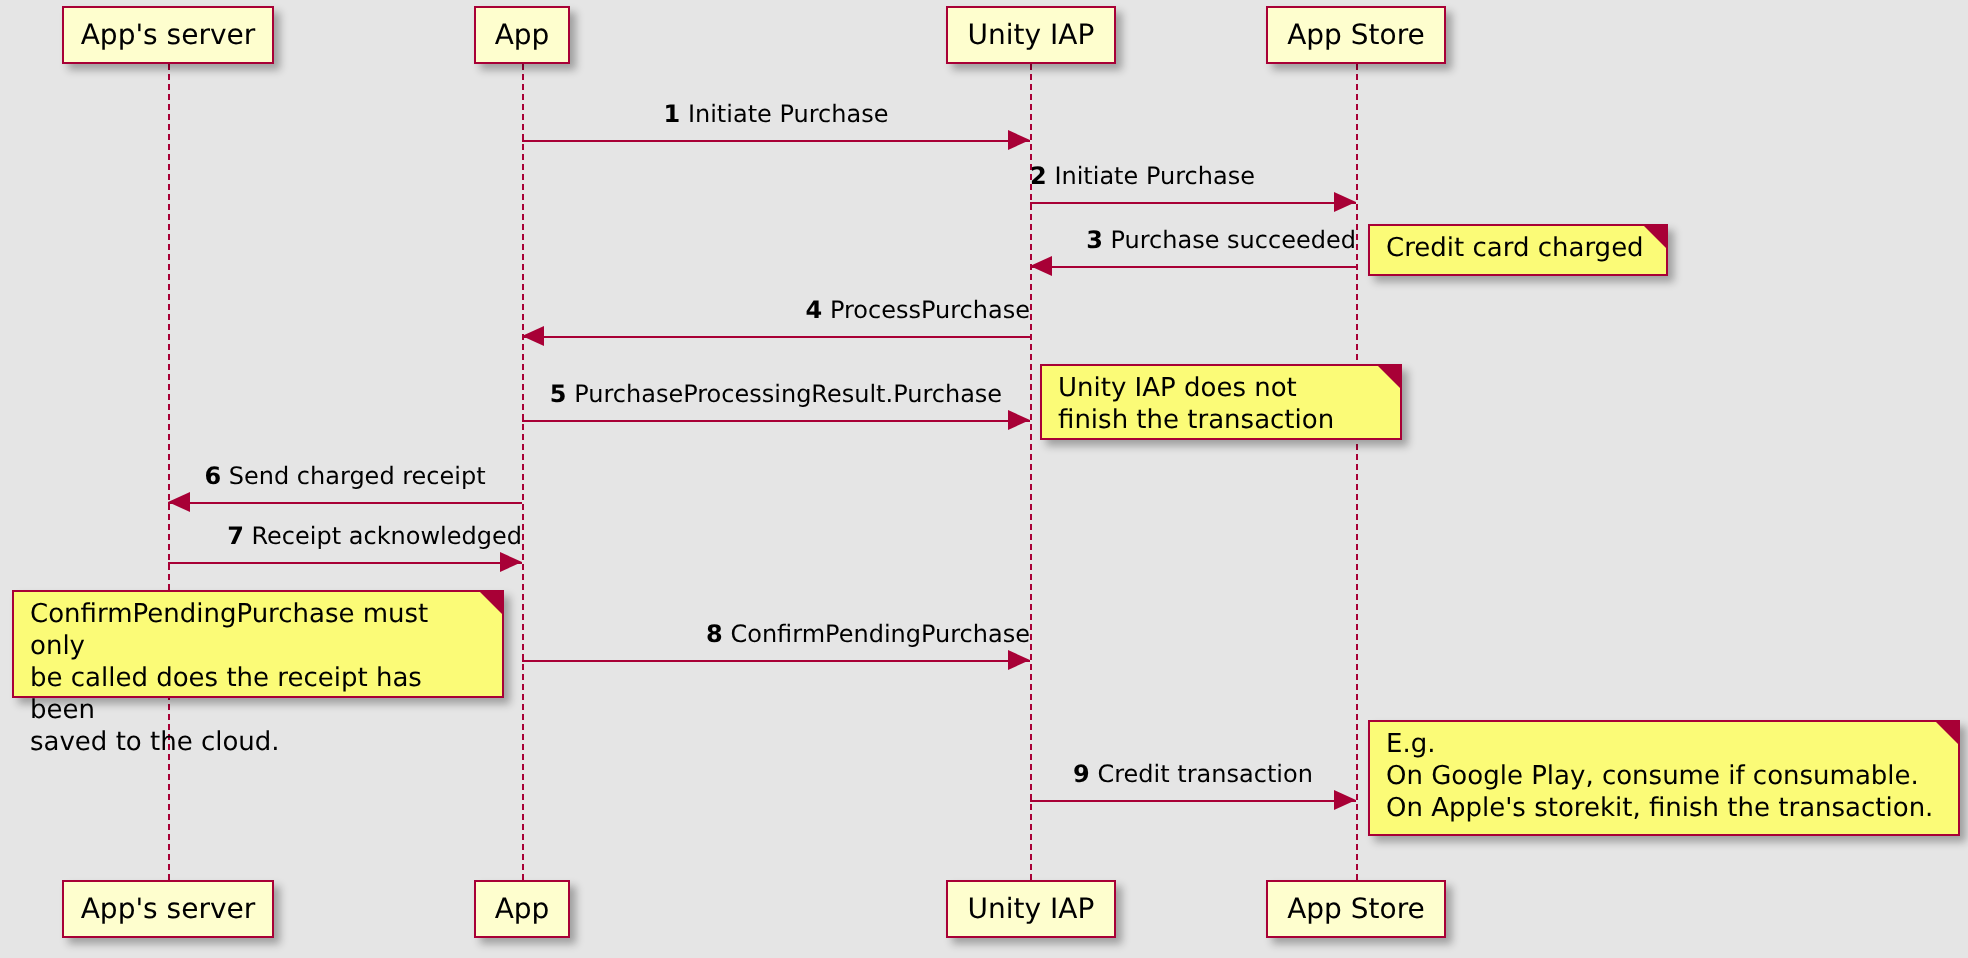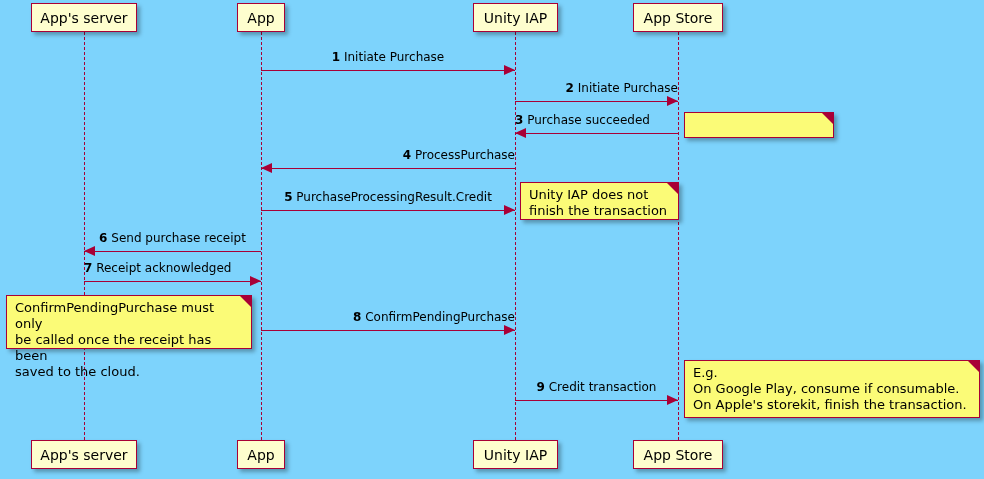--- a/index.html
+++ b/index.html
@@ -4,21 +4,21 @@
 <style>
   html, body {
     margin: 0;
     padding: 0;
     background: #ffffff;
   }
   #diagram {
     position: relative;
     width: 984px;
     height: 479px;
-    background: #7dd3fc;
+    background: #e5e5e5;
     font-family: "DejaVu Sans", sans-serif;
     overflow: hidden;
   }
 
   
   .lifeline {
     position: absolute;
     width: 0;
     border-left: 1px dashed #A80036;
     z-index: 1;
@@ -154,77 +154,78 @@
     </div>
   <div id="messages-layer">
       <div class="message" style="left: 261px; top: 70px; width: 254px;">
         <div class="msg-line" style="width: 254px;"></div>
         <div class="arrowhead right" style="left: 243px;"></div>
         <div class="msg-label" style="left: 0px; width: 254px; text-align: center;"><span class="seq">1</span> <span>Initiate Purchase</span></div>
       </div>
       <div class="message" style="left: 515px; top: 101px; width: 163px;">
         <div class="msg-line" style="width: 163px;"></div>
         <div class="arrowhead right" style="left: 152px;"></div>
-        <div class="msg-label" style="left: 0px; width: 163px; text-align: right;"><span class="seq">2</span> <span>Initiate Purchase</span></div>
+        <div class="msg-label" style="left: 0px; width: 163px; text-align: left;"><span class="seq">2</span> <span>Initiate Purchase</span></div>
       </div>
       <div class="message" style="left: 515px; top: 133px; width: 163px;">
         <div class="msg-line" style="width: 163px;"></div>
         <div class="arrowhead left" style="left: 0px;"></div>
-        <div class="msg-label" style="left: 0px; width: 163px; text-align: left;"><span class="seq">3</span> <span>Purchase succeeded</span></div>
+        <div class="msg-label" style="left: 0px; width: 163px; text-align: right;"><span class="seq">3</span> <span>Purchase succeeded</span></div>
       </div>
       <div class="message" style="left: 261px; top: 168px; width: 254px;">
         <div class="msg-line" style="width: 254px;"></div>
         <div class="arrowhead left" style="left: 0px;"></div>
         <div class="msg-label" style="left: 0px; width: 254px; text-align: right;"><span class="seq">4</span> <span>ProcessPurchase</span></div>
       </div>
       <div class="message" style="left: 261px; top: 210px; width: 254px;">
         <div class="msg-line" style="width: 254px;"></div>
         <div class="arrowhead right" style="left: 243px;"></div>
-        <div class="msg-label" style="left: 0px; width: 254px; text-align: center;"><span class="seq">5</span> <span>PurchaseProcessingResult.Credit</span></div>
+        <div class="msg-label" style="left: 0px; width: 254px; text-align: center;"><span class="seq">5</span> <span>PurchaseProcessingResult.Purchase</span></div>
       </div>
       <div class="message" style="left: 84px; top: 251px; width: 177px;">
         <div class="msg-line" style="width: 177px;"></div>
         <div class="arrowhead left" style="left: 0px;"></div>
-        <div class="msg-label" style="left: 0px; width: 177px; text-align: center;"><span class="seq">6</span> <span>Send purchase receipt</span></div>
+        <div class="msg-label" style="left: 0px; width: 177px; text-align: center;"><span class="seq">6</span> <span>Send charged receipt</span></div>
       </div>
       <div class="message" style="left: 84px; top: 281px; width: 177px;">
         <div class="msg-line" style="width: 177px;"></div>
         <div class="arrowhead right" style="left: 166px;"></div>
-        <div class="msg-label" style="left: 0px; width: 177px; text-align: left;"><span class="seq">7</span> <span>Receipt acknowledged</span></div>
+        <div class="msg-label" style="left: 0px; width: 177px; text-align: right;"><span class="seq">7</span> <span>Receipt acknowledged</span></div>
       </div>
       <div class="message" style="left: 261px; top: 330px; width: 254px;">
         <div class="msg-line" style="width: 254px;"></div>
         <div class="arrowhead right" style="left: 243px;"></div>
         <div class="msg-label" style="left: 0px; width: 254px; text-align: right;"><span class="seq">8</span> <span>ConfirmPendingPurchase</span></div>
       </div>
       <div class="message" style="left: 515px; top: 400px; width: 163px;">
         <div class="msg-line" style="width: 163px;"></div>
         <div class="arrowhead right" style="left: 152px;"></div>
         <div class="msg-label" style="left: 0px; width: 163px; text-align: center;"><span class="seq">9</span> <span>Credit transaction</span></div>
       </div>
     </div>
   <div id="notes-layer">
       <div class="note" style="left: 684px; top: 112px; width: 150px; height: 26px;">
         <div class="note-fold">
           <div class="note-fold-inner"></div>
         </div>
-      </div>
-      <div class="note" style="left: 520px; top: 182px; width: 159px; height: 38px;">
+        <div class="note-text">Credit card charged</div>
+      </div>
+      <div class="note" style="left: 520px; top: 182px; width: 181px; height: 38px;">
         <div class="note-fold">
           <div class="note-fold-inner"></div>
         </div>
         <div class="note-text">Unity IAP does not
 finish the transaction</div>
       </div>
       <div class="note" style="left: 6px; top: 295px; width: 246px; height: 54px;">
         <div class="note-fold">
           <div class="note-fold-inner"></div>
         </div>
         <div class="note-text">ConfirmPendingPurchase must only
-be called once the receipt has been
+be called does the receipt has been
 saved to the cloud.</div>
       </div>
       <div class="note" style="left: 684px; top: 360px; width: 296px; height: 58px;">
         <div class="note-fold">
           <div class="note-fold-inner"></div>
         </div>
         <div class="note-text">E.g.
 On Google Play, consume if consumable.
 On Apple's storekit, finish the transaction.</div>
       </div>

